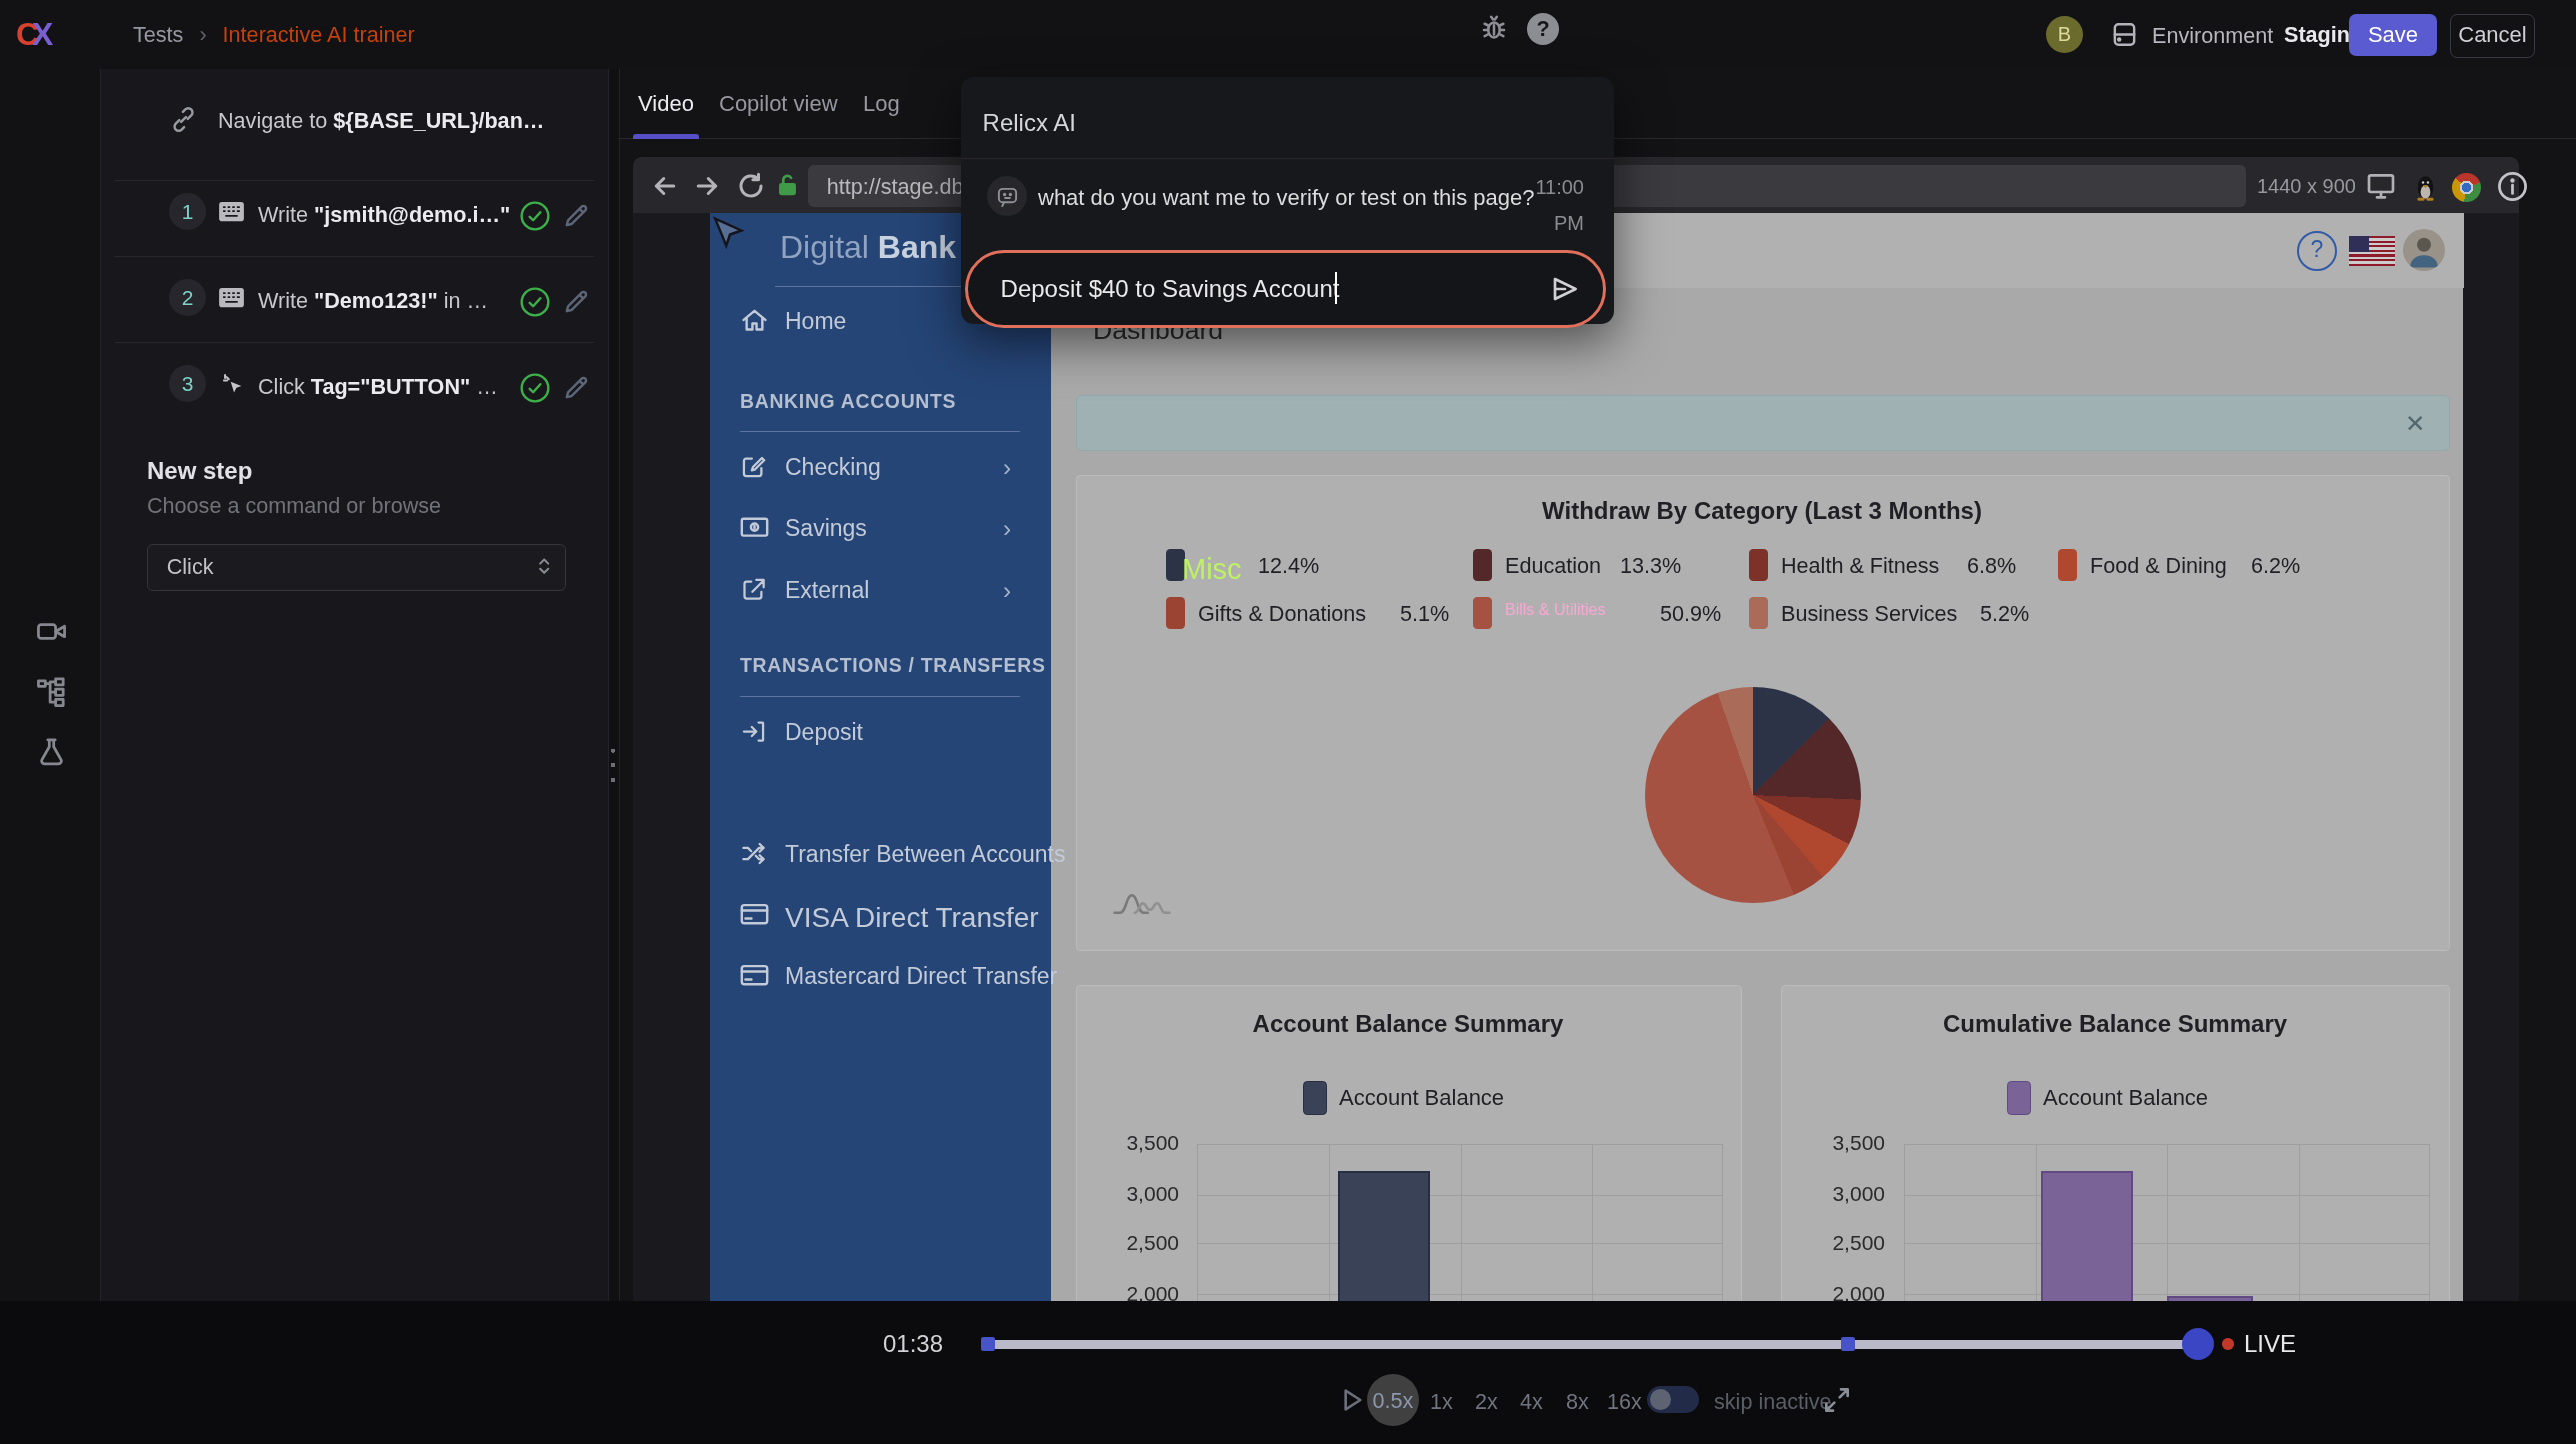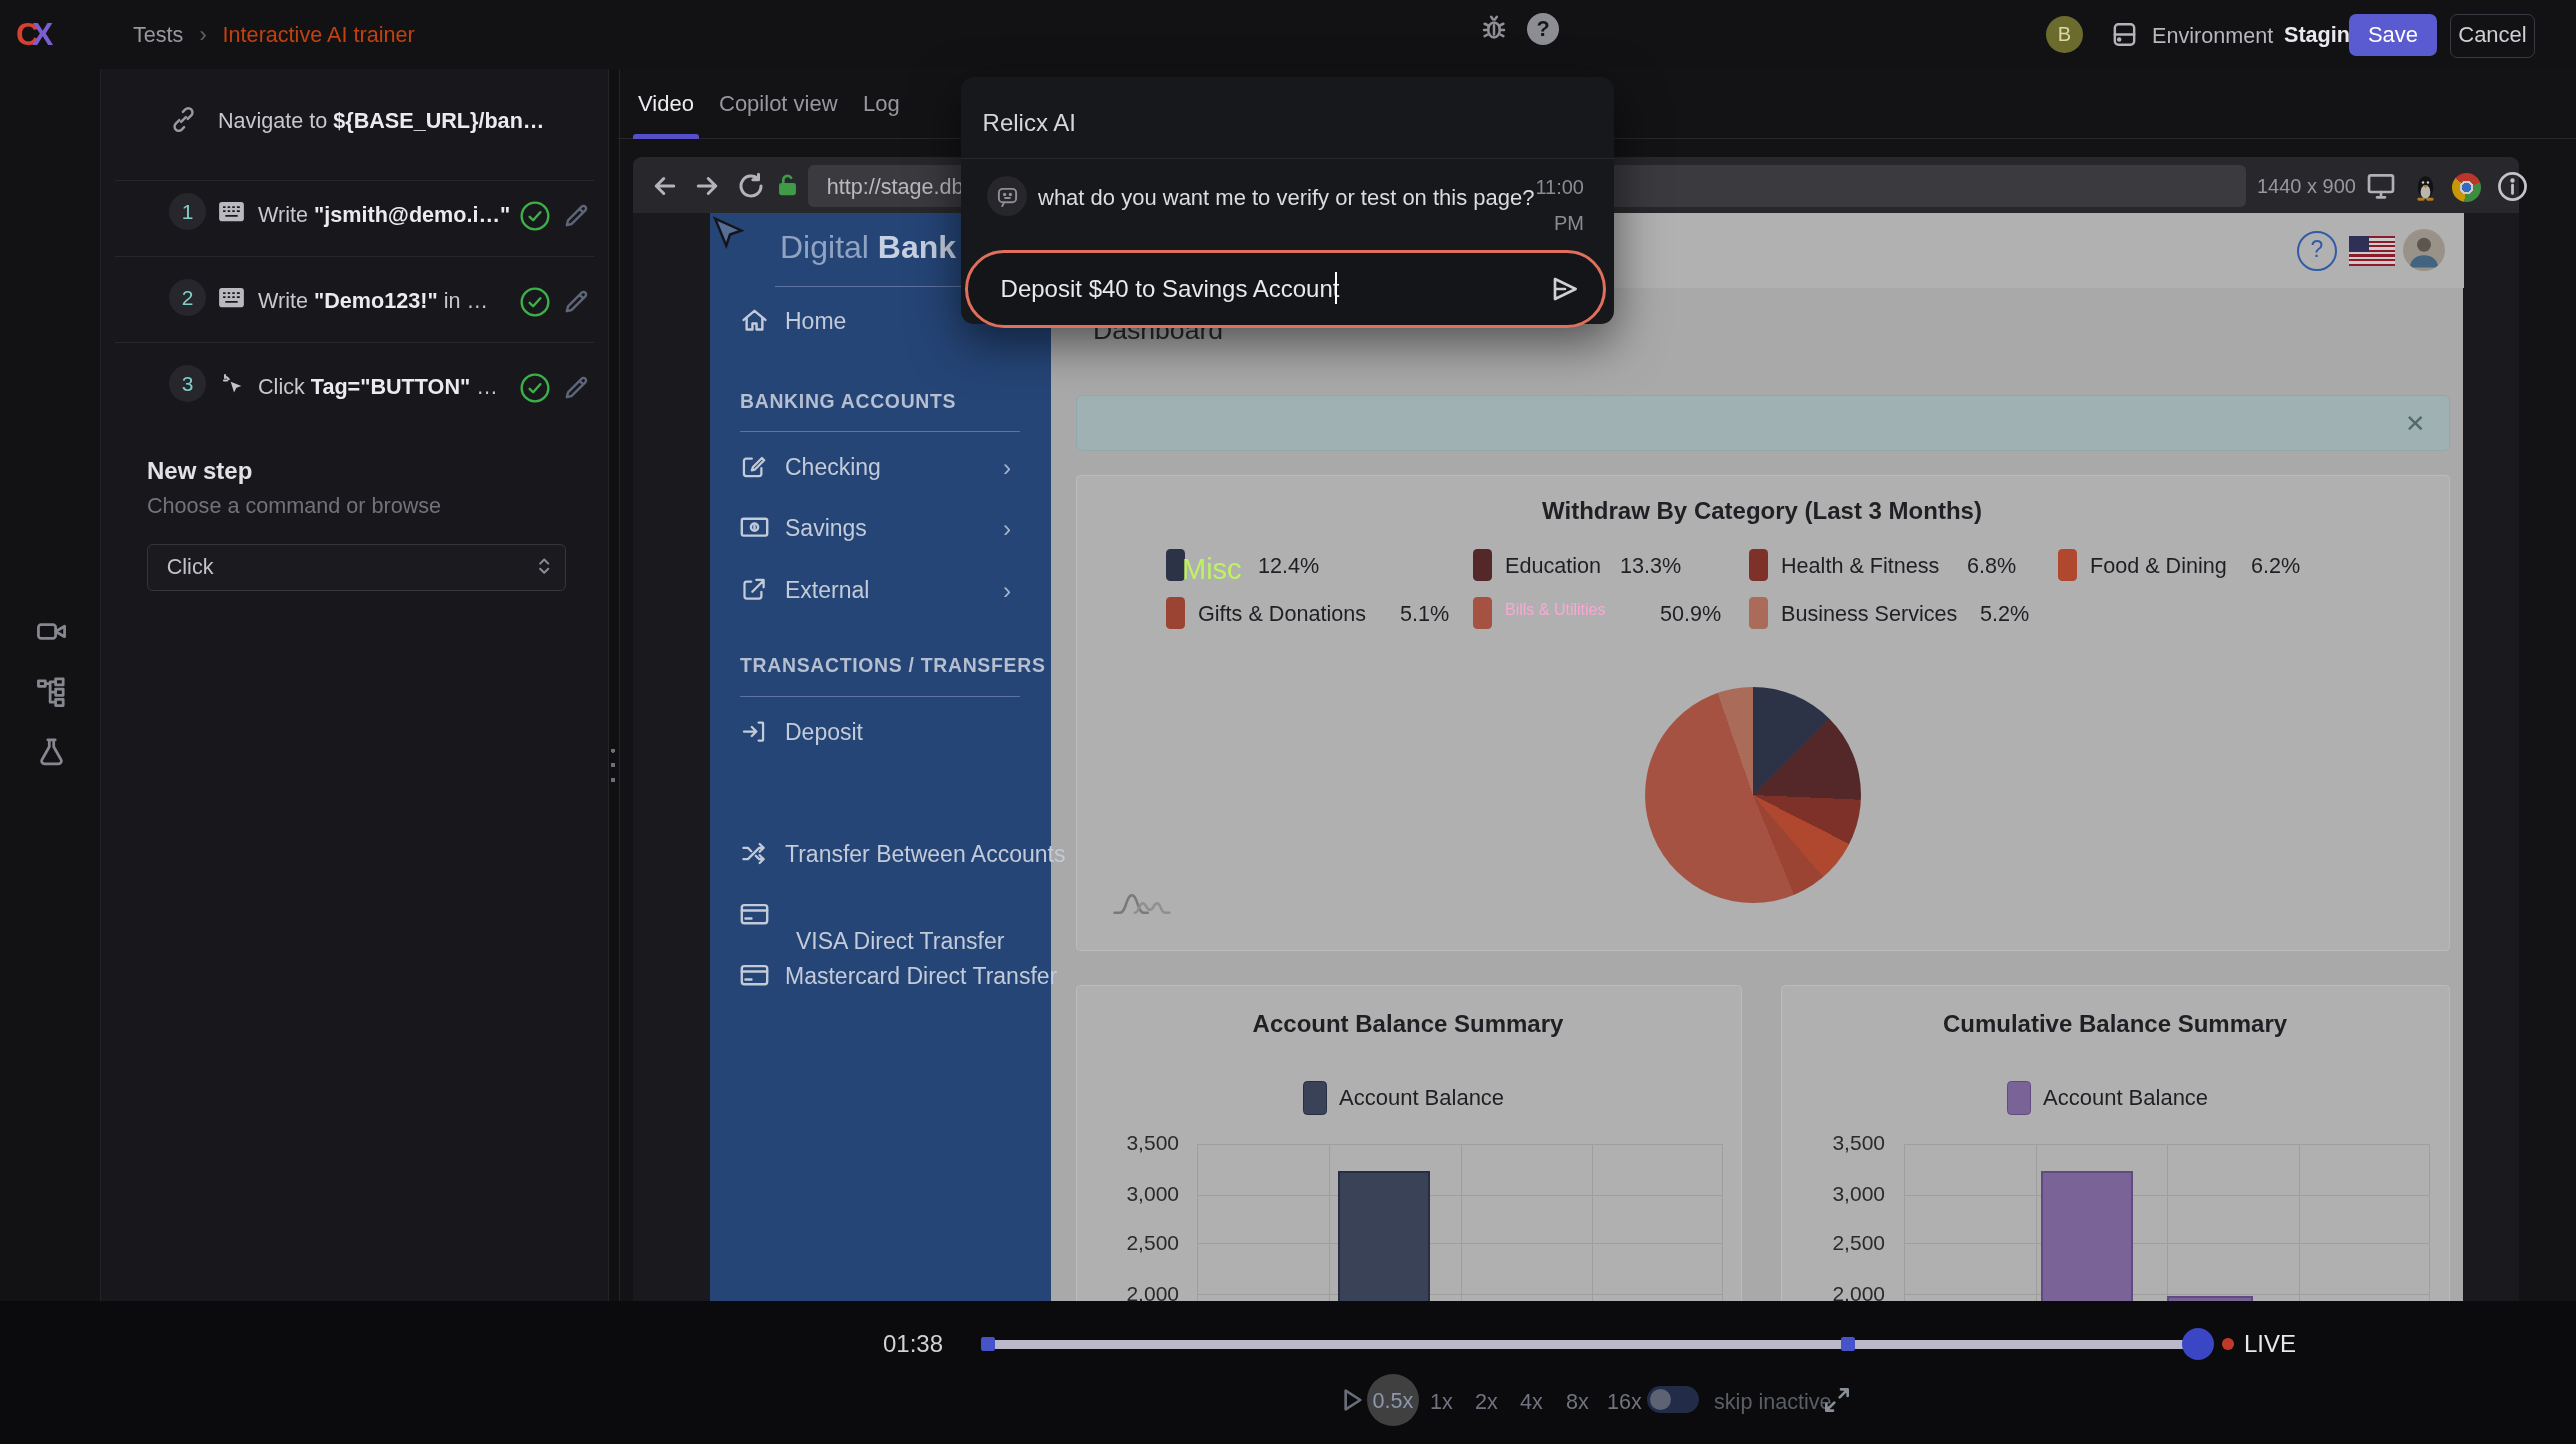--- a/index.html
+++ b/index.html
@@ -305,21 +305,21 @@
     </span>
     <span class="r nw" style="left:75px;top:13px;font-size:23px;">Transfer Between Accounts</span>
   </div>
   <div class="r" style="left:710px;top:889px;width:341px;height:50px;color:#c4cbd8;">
     <span class="r" style="left:30px;top:13px;">
       <svg class="ic" width="29" height="24.4" viewBox="0 0 24 18">
           <rect x="1.5" y="1.5" width="21" height="15" rx="2"></rect>
           <path d="M1.5 6h21 M4.5 12.5h5"></path>
         </svg>
     </span>
-    <span class="r nw" style="left:86px;top:13px;font-size:23px;margin-top:26px;">VISA Direct Transfer</span>
+    <span class="r nw" style="left:75px;top:13px;font-size:28px;">VISA Direct Transfer</span>
   </div>
   <div class="r" style="left:710px;top:950px;width:341px;height:50px;color:#c4cbd8;">
     <span class="r" style="left:30px;top:13px;">
       <svg class="ic" width="29" height="24.4" viewBox="0 0 24 18">
           <rect x="1.5" y="1.5" width="21" height="15" rx="2"></rect>
           <path d="M1.5 6h21 M4.5 12.5h5"></path>
         </svg>
     </span>
     <span class="r nw" style="left:75px;top:13px;font-size:23px;">Mastercard Direct Transfer</span>
   </div>

